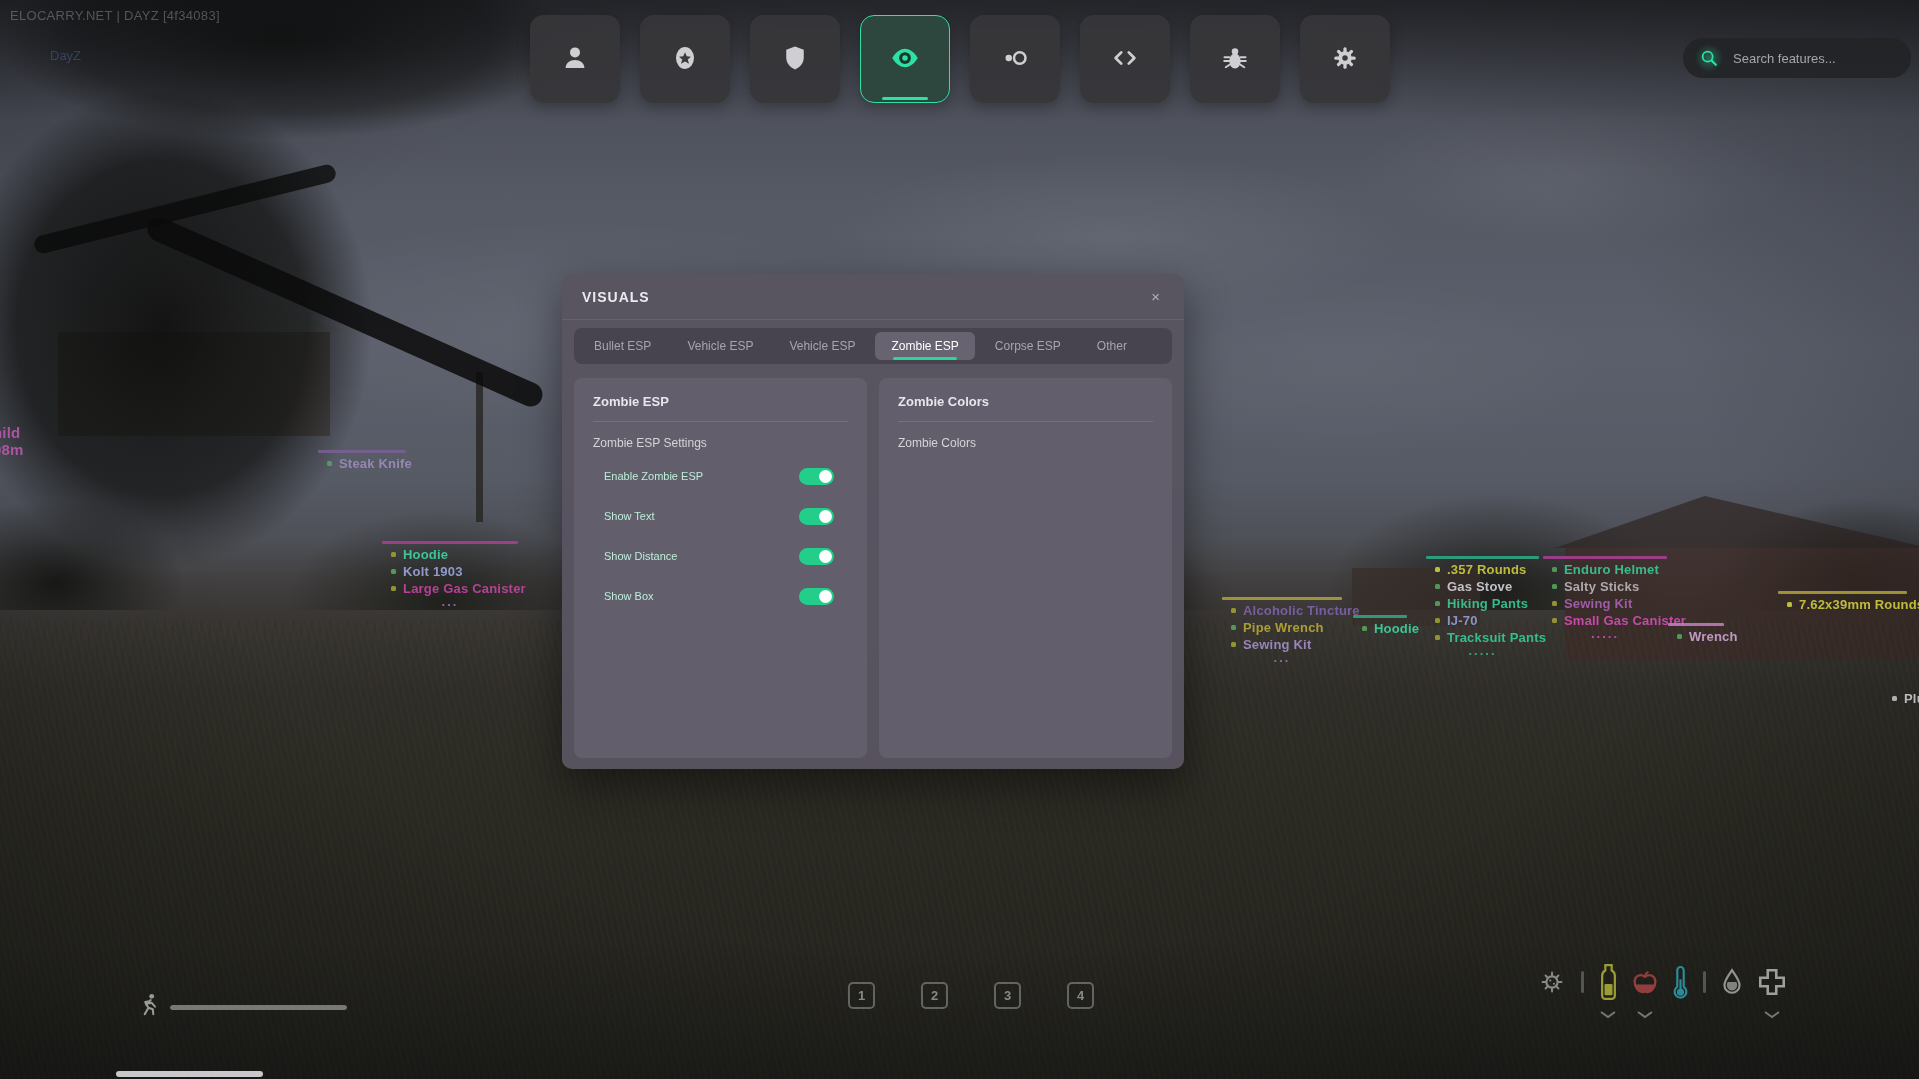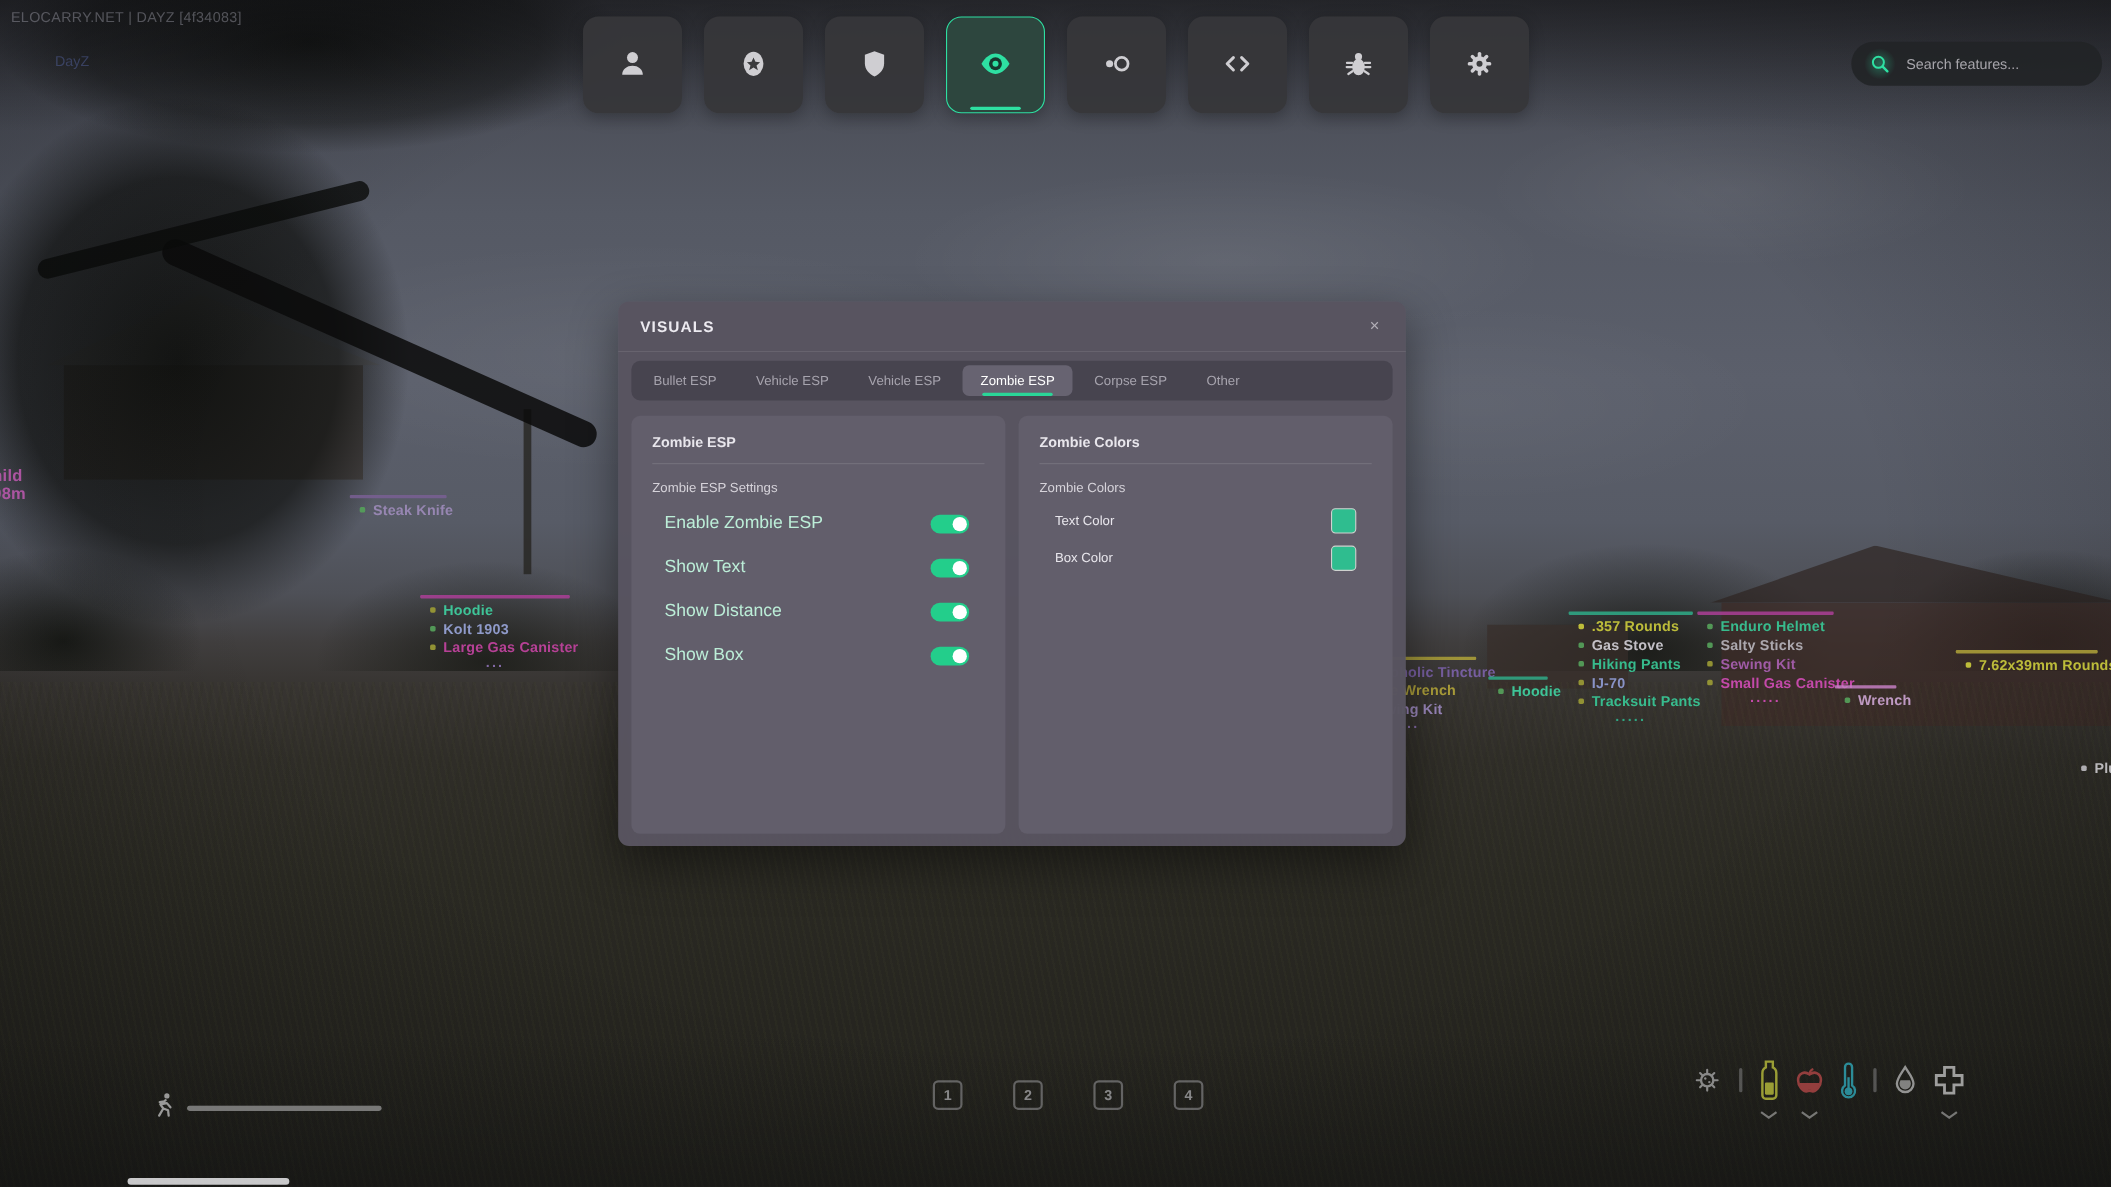--- a/index.html
+++ b/index.html
@@ -43,36 +43,36 @@
 
   
   .esp-layer{position:absolute;inset:0;z-index:2;}
   .esp-group{position:absolute;font-weight:700;font-size:13px;line-height:17px;letter-spacing:.2px;opacity:.93;}
   .esp-line{height:3px;border-radius:1px;margin-bottom:2px;opacity:.9;}
   .esp-row{display:flex;align-items:center;height:17px;padding-left:9px;white-space:nowrap;}
   .esp-bullet{width:5px;height:5px;border-radius:1.5px;margin-right:7px;flex:none;}
   .esp-dots{text-align:center;height:13px;line-height:9px;letter-spacing:2px;font-weight:700;}
 
   
-  .panel{position:absolute;left:562px;top:274px;width:716px;height:495px;background:rgba(88,84,96,.98);border-radius:10px;box-shadow:0 16px 44px rgba(0,0,0,.45);z-index:5;box-sizing:border-box;}
+  .panel{position:absolute;left:562px;top:274px;width:622px;height:495px;background:rgba(88,84,96,.98);border-radius:10px;box-shadow:0 16px 44px rgba(0,0,0,.45);z-index:5;box-sizing:border-box;}
   .panel-header{height:45px;display:flex;align-items:center;padding:0 20px;border-bottom:1px solid rgba(255,255,255,.09);}
   .panel-title{color:#eceaf0;font-size:14px;font-weight:700;letter-spacing:1px;}
   .close-btn{margin-left:auto;background:none;border:none;color:#b3b0b8;font-size:15px;cursor:pointer;padding:2px 4px;font-family:"Liberation Sans",sans-serif;}
   .tabbar{margin:8px 12px 0;height:36px;background:#47444f;border-radius:8px;display:flex;align-items:stretch;padding:4px;box-sizing:border-box;gap:4px;}
   .tab{display:flex;align-items:center;padding:0 16px;font-size:12px;color:#a7a4ae;border-radius:6px;position:relative;cursor:pointer;}
   .tab.active{background:#676371;color:#ffffff;}
   .tab.active::after{content:"";position:absolute;bottom:0;left:18%;width:64%;height:3px;background:#2ad698;border-radius:2px;}
   .cards{display:flex;gap:12px;padding:14px 12px 12px;}
   .card{flex:1;background:#625e6b;border-radius:8px;min-height:380px;box-sizing:border-box;padding-top:12px;}
   .card-title{color:#e8e6ec;font-size:13px;font-weight:700;padding:4px 19px 0;}
   .card-divider{height:1px;background:rgba(255,255,255,.12);margin:12px 19px 0;}
   .card-section{color:#d6d3da;font-size:12px;padding:14px 19px 0;height:20px;}
 
   .toggle-row{height:40px;display:flex;align-items:center;justify-content:space-between;padding:0 33px 0 30px;}
-  .toggle-label{font-size:16px;color:#e8e6ec;}
+  .toggle-label{font-size:11px;color:#e8e6ec;}
   .toggle-label.on{color:#bceed8;}
   .switch{width:35px;height:17px;border-radius:9px;background:#6e6a76;position:relative;cursor:pointer;flex:none;}
   .switch.on{background:#23ce8b;}
   .switch::after{content:"";position:absolute;width:13px;height:13px;border-radius:50%;background:#fff;top:2px;left:2px;}
   .switch.on::after{left:auto;right:2px;}
 
   .slider-block{margin:6px 33px 0 30px;}
   .slider-block.overlap{margin-top:10px;}
   .slider-label-row{height:22px;position:relative;display:flex;align-items:center;}
   .slider-label{font-size:12px;color:#e6e4ea;}
@@ -351,30 +351,20 @@
               <div class="switch on"></div>
             </div>
           </div>
         <div id="slider-list">
           </div>
       </div>
       <div class="card">
         <div class="card-title">Zombie Colors</div>
         <div class="card-divider"></div>
         <div class="card-section">Zombie Colors</div>
-        <div id="color-list">
-            <div class="color-row">
-              <span class="color-label">Text Color</span>
-              <div class="swatch" style="background: rgb(47, 189, 143);"></div>
-            </div>
-            <div class="color-row">
-              <span class="color-label">Box Color</span>
-              <div class="swatch" style="background: rgb(47, 189, 143);"></div>
-            </div>
-          </div>
       </div>
     </div>
   </section>
 
   <div class="hud">
     <div class="stamina">
       <span><svg viewBox="0 0 24 24" fill="none" stroke="#b9b9b9" stroke-width="1.9" stroke-linecap="round" stroke-linejoin="round">
             <circle cx="14.5" cy="4" r="2.2" fill="#b9b9b9" stroke="none"></circle>
             <path d="M13.5 7.5L9 11l2.5 3.5L8 20.5M11.5 14.5l4 1.5.5 4.5M9 11l5.5-1 3 3.5M12.5 8.5l-4 .7"></path>
           </svg></span>

